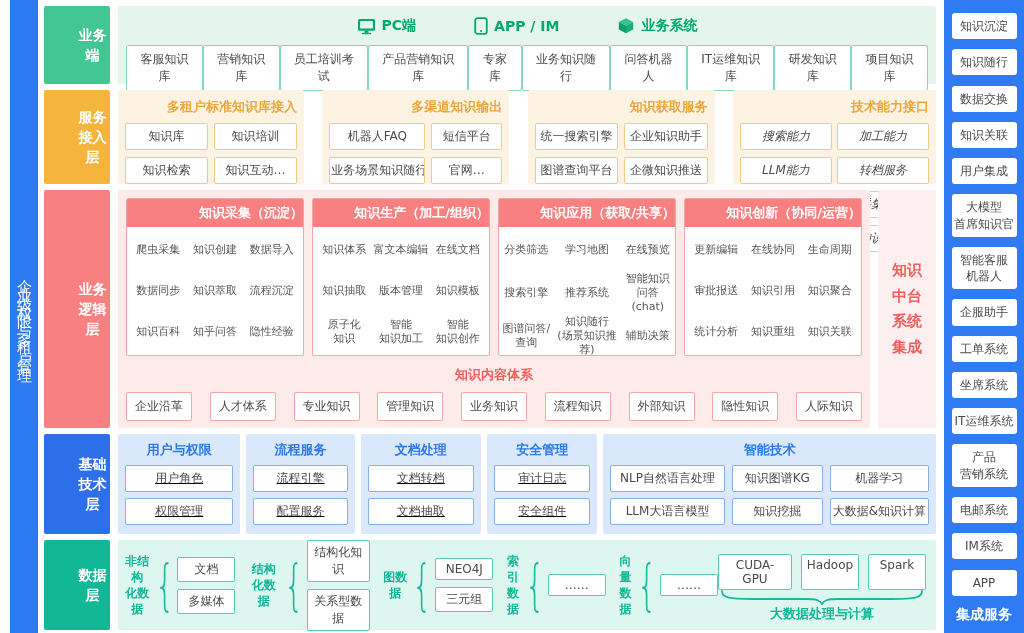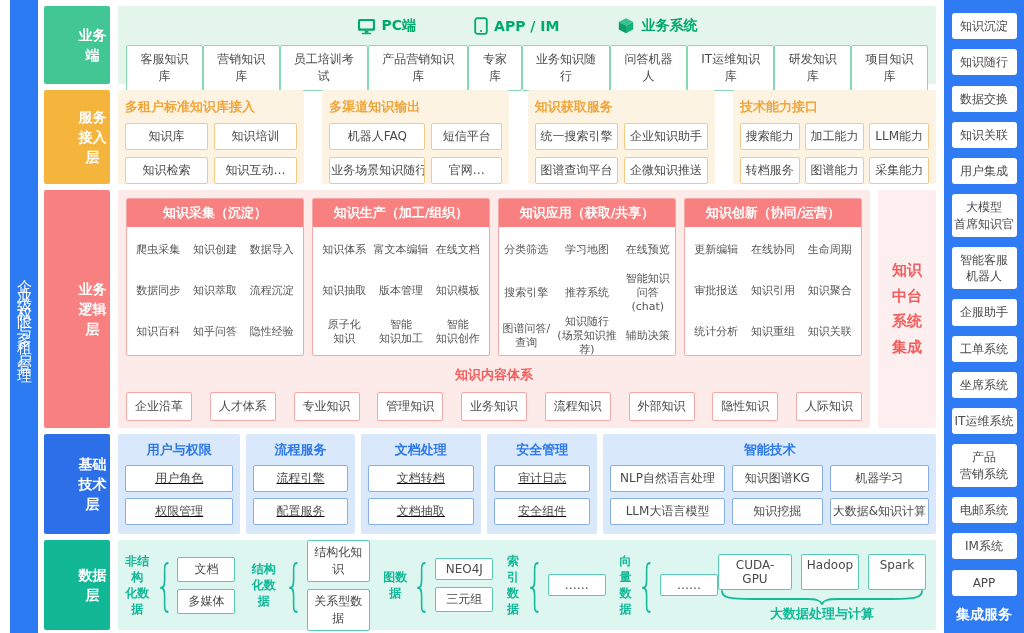--- a/index.html
+++ b/index.html
@@ -32,34 +32,34 @@
   .channel { display:flex; align-items:center; gap:6px; color:#00aa6d; font-size:14px; font-weight:bold; }
   .chips-sb { display:flex; justify-content:space-between; margin-top:6px; }
   .chip-g { background:#fff; border:1px solid #86d9b2; border-radius:2px; color:#4a4a4a;
             font-size:12px; padding:5px 8px; text-align:center; }
 
   
   .row-access { position:absolute; top:90px; left:0; width:818px; height:94px; display:flex;
                 justify-content:space-between; gap:6px; }
   .ap { background:#fcf3e2; border-radius:2px; padding:6px 7px; flex:0 0 auto; }
   .ap1 { width:186px; } .ap2 { width:187px; } .ap3 { width:187px; } .ap4 { width:203px; }
-  .ap-title { color:#efa53a; font-weight:bold; font-size:13px; text-align:left; margin:2px 0 7px; }
+  .ap-title { color:#efa53a; font-weight:bold; font-size:13px; text-align:right; margin:2px 0 7px; }
   .ap-grid { display:grid; grid-template-columns:1fr 1fr; gap:7px 6px; }
   .ap2 .ap-grid { grid-template-columns:1.35fr 1fr; }
-  .ap4 .ap-grid { grid-template-columns:1fr 1fr 1fr; gap:7px 5px; }
+  .ap4 .ap-grid { grid-template-columns:1fr 1fr; gap:7px 5px;font-style:italic; }
   .chip-a { background:#fff; border:1px solid #f2c989; border-radius:2px; color:#4a4a4a;
             font-size:12px; padding:4px 1px; text-align:center; white-space:nowrap; overflow:hidden; }
 
   
   .row-logic { position:absolute; top:190px; left:0; width:752px; height:238px; background:#fcebe9;
                border-radius:2px; padding:8px; }
   .modules { display:flex; gap:8px; height:158px; }
   .mod { flex:1 1 0; background:#fff; border:1px solid #f3a8a6; border-radius:2px;
          display:flex; flex-direction:column; }
-  .mod-head { background:#f88080; color:#fff; font-size:13px; font-weight:bold; text-align:center;
+  .mod-head { background:#f88080; color:#fff; font-size:13px; font-weight:bold; text-align:right;
               padding:5px 0; border-radius:1px 1px 0 0; }
   .mod-body { flex:1; display:grid; grid-template-columns:1fr 1fr 1fr; grid-template-rows:1fr 1fr 1fr;
               align-items:center; padding:2px 3px; }
   .mod3 .mod-body { grid-template-columns:0.9fr 1.35fr 0.9fr; }
   .mod-cell { font-size:11px; color:#555; text-align:center; white-space:pre-line; line-height:1.3; }
   .cs-title { color:#f25e5d; font-weight:bold; font-size:13px; text-align:center; margin:10px 0 8px; }
   .cs-chips { display:flex; justify-content:space-between; }
   .chip-r { background:#fff; border:1px solid #f3a8a6; border-radius:2px; color:#4a4a4a;
             font-size:12px; padding:5px 8px; text-align:center; }
   .side-strip { position:absolute; top:190px; left:760px; width:58px; height:238px; background:#fdeef0;

